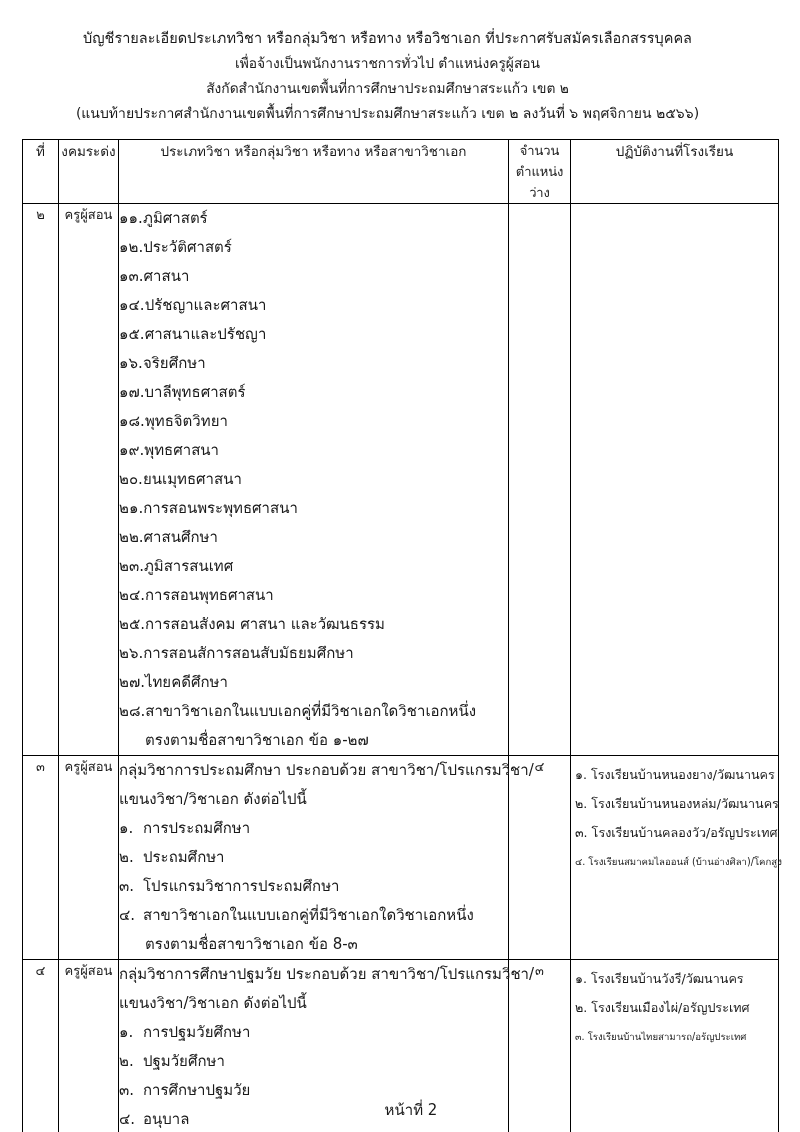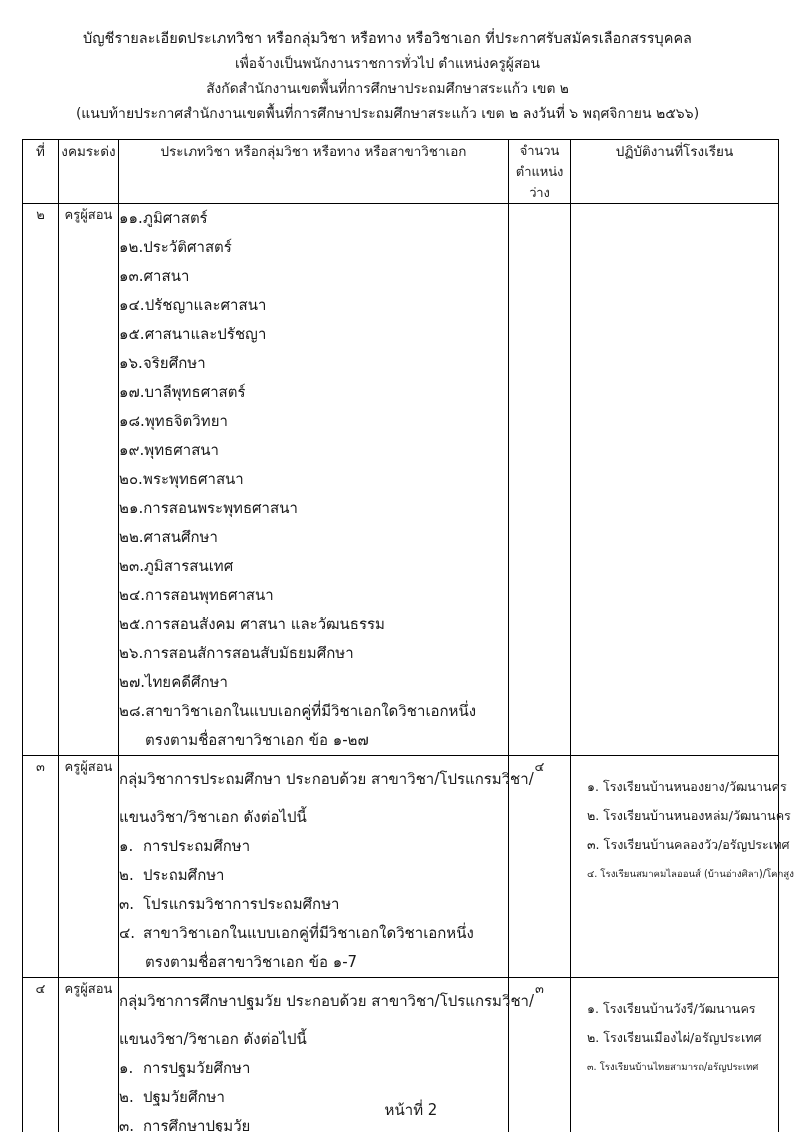--- a/index.html
+++ b/index.html
@@ -92,41 +92,40 @@
     padding: 7px 4px 8px 6px;
     font-size: 15px;
   }
   td.cell-sch {
     padding: 7px 3px 8px 5px;
     font-size: 13px;
   }
   .lead {
     line-height: 29px;
     white-space: nowrap;
-    margin-top: 9px;
   }
   ul.items {
     list-style: none;
     margin: 0;
     padding: 0;
   }
   ul.items li {
     line-height: 29px;
     white-space: nowrap;
   }
   ul.items li .num {
     display: inline-block;
     min-width: 24px;
   }
   ul.items li.cont {
     padding-left: 26px;
   }
   ul.schools {
     list-style: none;
-    margin: 16px;
+    margin: 4px;
     padding: 0;
   }
   ul.schools li {
     line-height: 29px;
     white-space: nowrap;
     font-size: 12.6px;
   }
   ul.schools li.small {
     font-size: 9.6px;
   }
@@ -179,21 +178,21 @@
             <ul class="items">
               <li><span class="num">๑๑.</span><span>ภูมิศาสตร์</span></li>
               <li><span class="num">๑๒.</span><span>ประวัติศาสตร์</span></li>
               <li><span class="num">๑๓.</span><span>ศาสนา</span></li>
               <li><span class="num">๑๔.</span><span>ปรัชญาและศาสนา</span></li>
               <li><span class="num">๑๕.</span><span>ศาสนาและปรัชญา</span></li>
               <li><span class="num">๑๖.</span><span>จริยศึกษา</span></li>
               <li><span class="num">๑๗.</span><span>บาลีพุทธศาสตร์</span></li>
               <li><span class="num">๑๘.</span><span>พุทธจิตวิทยา</span></li>
               <li><span class="num">๑๙.</span><span>พุทธศาสนา</span></li>
-              <li><span class="num">๒๐.</span><span>พระพุทธศาสนา</span></li>
+              <li><span class="num">๒๐.</span><span>ยนเมุทธศาสนา</span></li>
               <li><span class="num">๒๑.</span><span>การสอนพระพุทธศาสนา</span></li>
               <li><span class="num">๒๒.</span><span>ศาสนศึกษา</span></li>
               <li><span class="num">๒๓.</span><span>ภูมิสารสนเทศ</span></li>
               <li><span class="num">๒๔.</span><span>การสอนพุทธศาสนา</span></li>
               <li><span class="num">๒๕.</span><span>การสอนสังคม ศาสนา และวัฒนธรรม</span></li>
               <li><span class="num">๒๖.</span><span>การสอนสัการสอนสับมัธยมศึกษา</span></li>
               <li><span class="num">๒๗.</span><span>ไทยคดีศึกษา</span></li>
               <li><span class="num">๒๘.</span><span>สาขาวิชาเอกในแบบเอกคู่ที่มีวิชาเอกใดวิชาเอกหนึ่ง</span></li>
               <li class="cont"><span>ตรงตามชื่อสาขาวิชาเอก ข้อ ๑-๒๗</span></li>
             </ul>
@@ -206,21 +205,21 @@
           <td class="cell-no">๓</td>
           <td class="cell-pos">ครูผู้สอน</td>
           <td class="cell-sub">
             <div class="lead">กลุ่มวิชาการประถมศึกษา  ประกอบด้วย สาขาวิชา/โปรแกรมวิชา/</div>
             <div class="lead">แขนงวิชา/วิชาเอก ดังต่อไปนี้</div>
             <ul class="items">
               <li><span class="num">๑.</span><span>การประถมศึกษา</span></li>
               <li><span class="num">๒.</span><span>ประถมศึกษา</span></li>
               <li><span class="num">๓.</span><span>โปรแกรมวิชาการประถมศึกษา</span></li>
               <li><span class="num">๔.</span><span>สาขาวิชาเอกในแบบเอกคู่ที่มีวิชาเอกใดวิชาเอกหนึ่ง</span></li>
-              <li class="cont"><span>ตรงตามชื่อสาขาวิชาเอก ข้อ ๑-7</span></li>
+              <li class="cont"><span>ตรงตามชื่อสาขาวิชาเอก ข้อ 8-๓</span></li>
             </ul>
           </td>
           <td class="cell-qty">๔</td>
           <td class="cell-sch">
             <ul class="schools">
               <li>๑. โรงเรียนบ้านหนองยาง/วัฒนานคร</li>
               <li>๒. โรงเรียนบ้านหนองหล่ม/วัฒนานคร</li>
               <li>๓. โรงเรียนบ้านคลองวัว/อรัญประเทศ</li>
               <li class="small">๔. โรงเรียนสมาคมไลออนส์ (บ้านอ่างศิลา)/โคกสูง</li>
             </ul>

